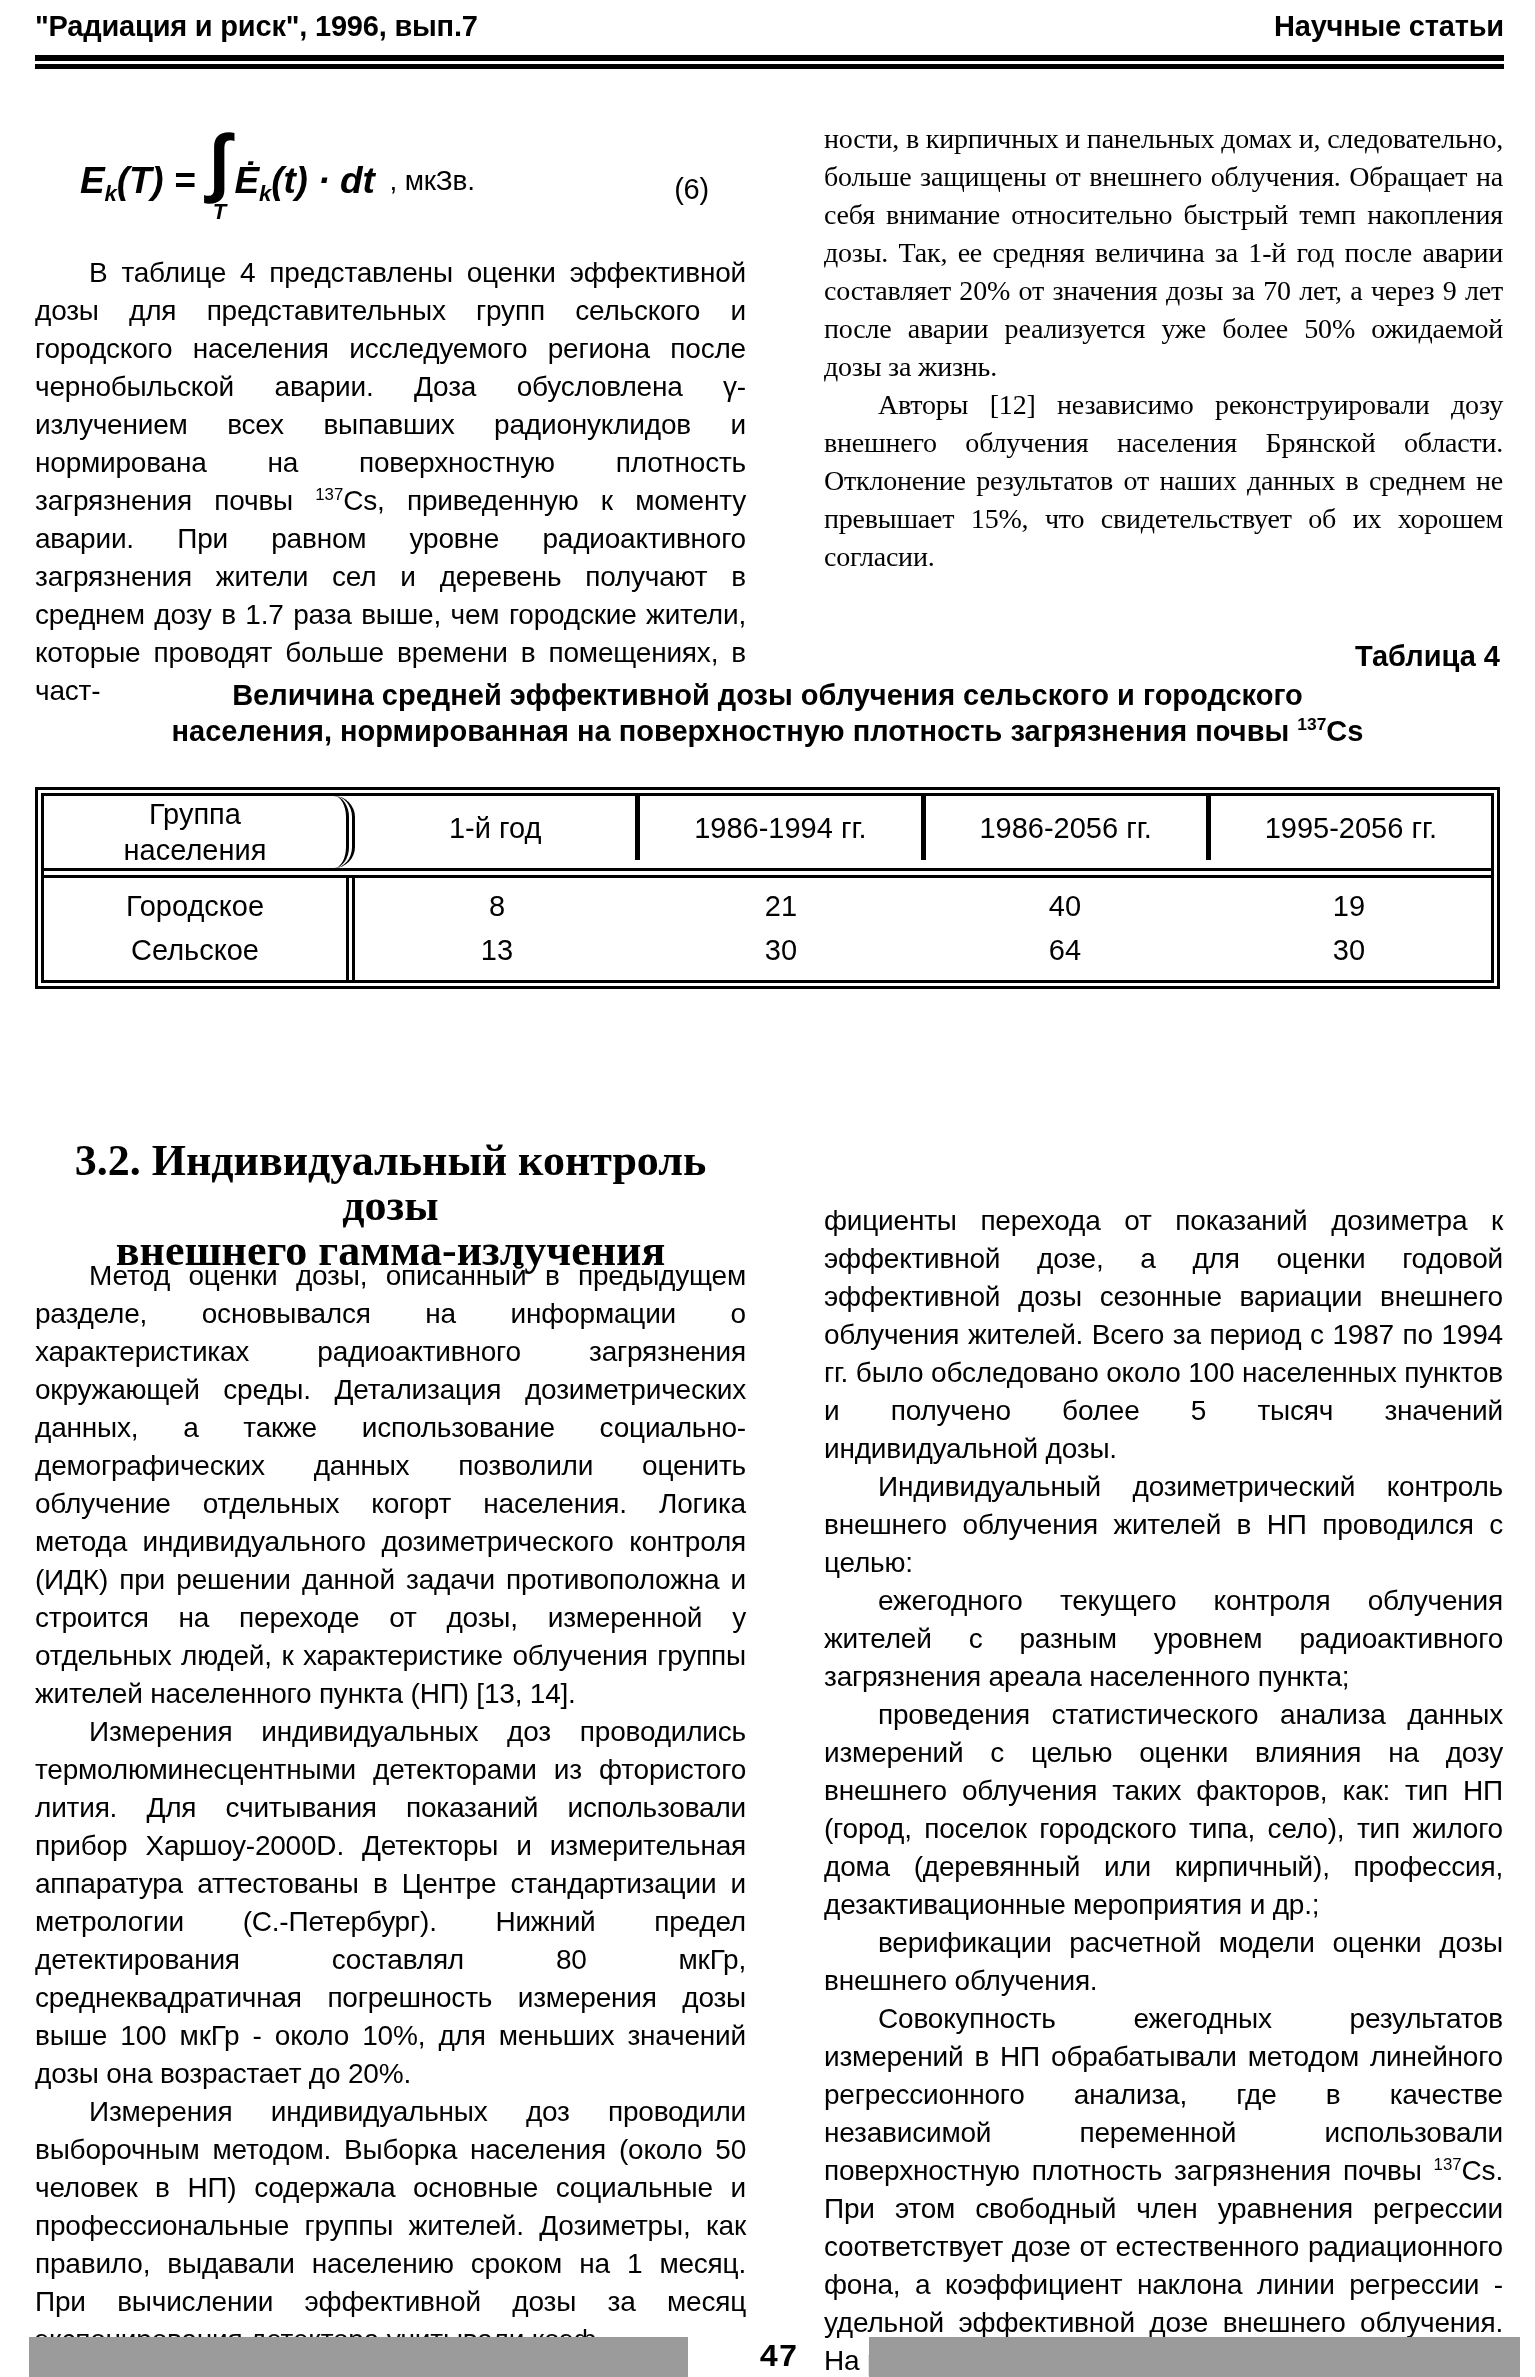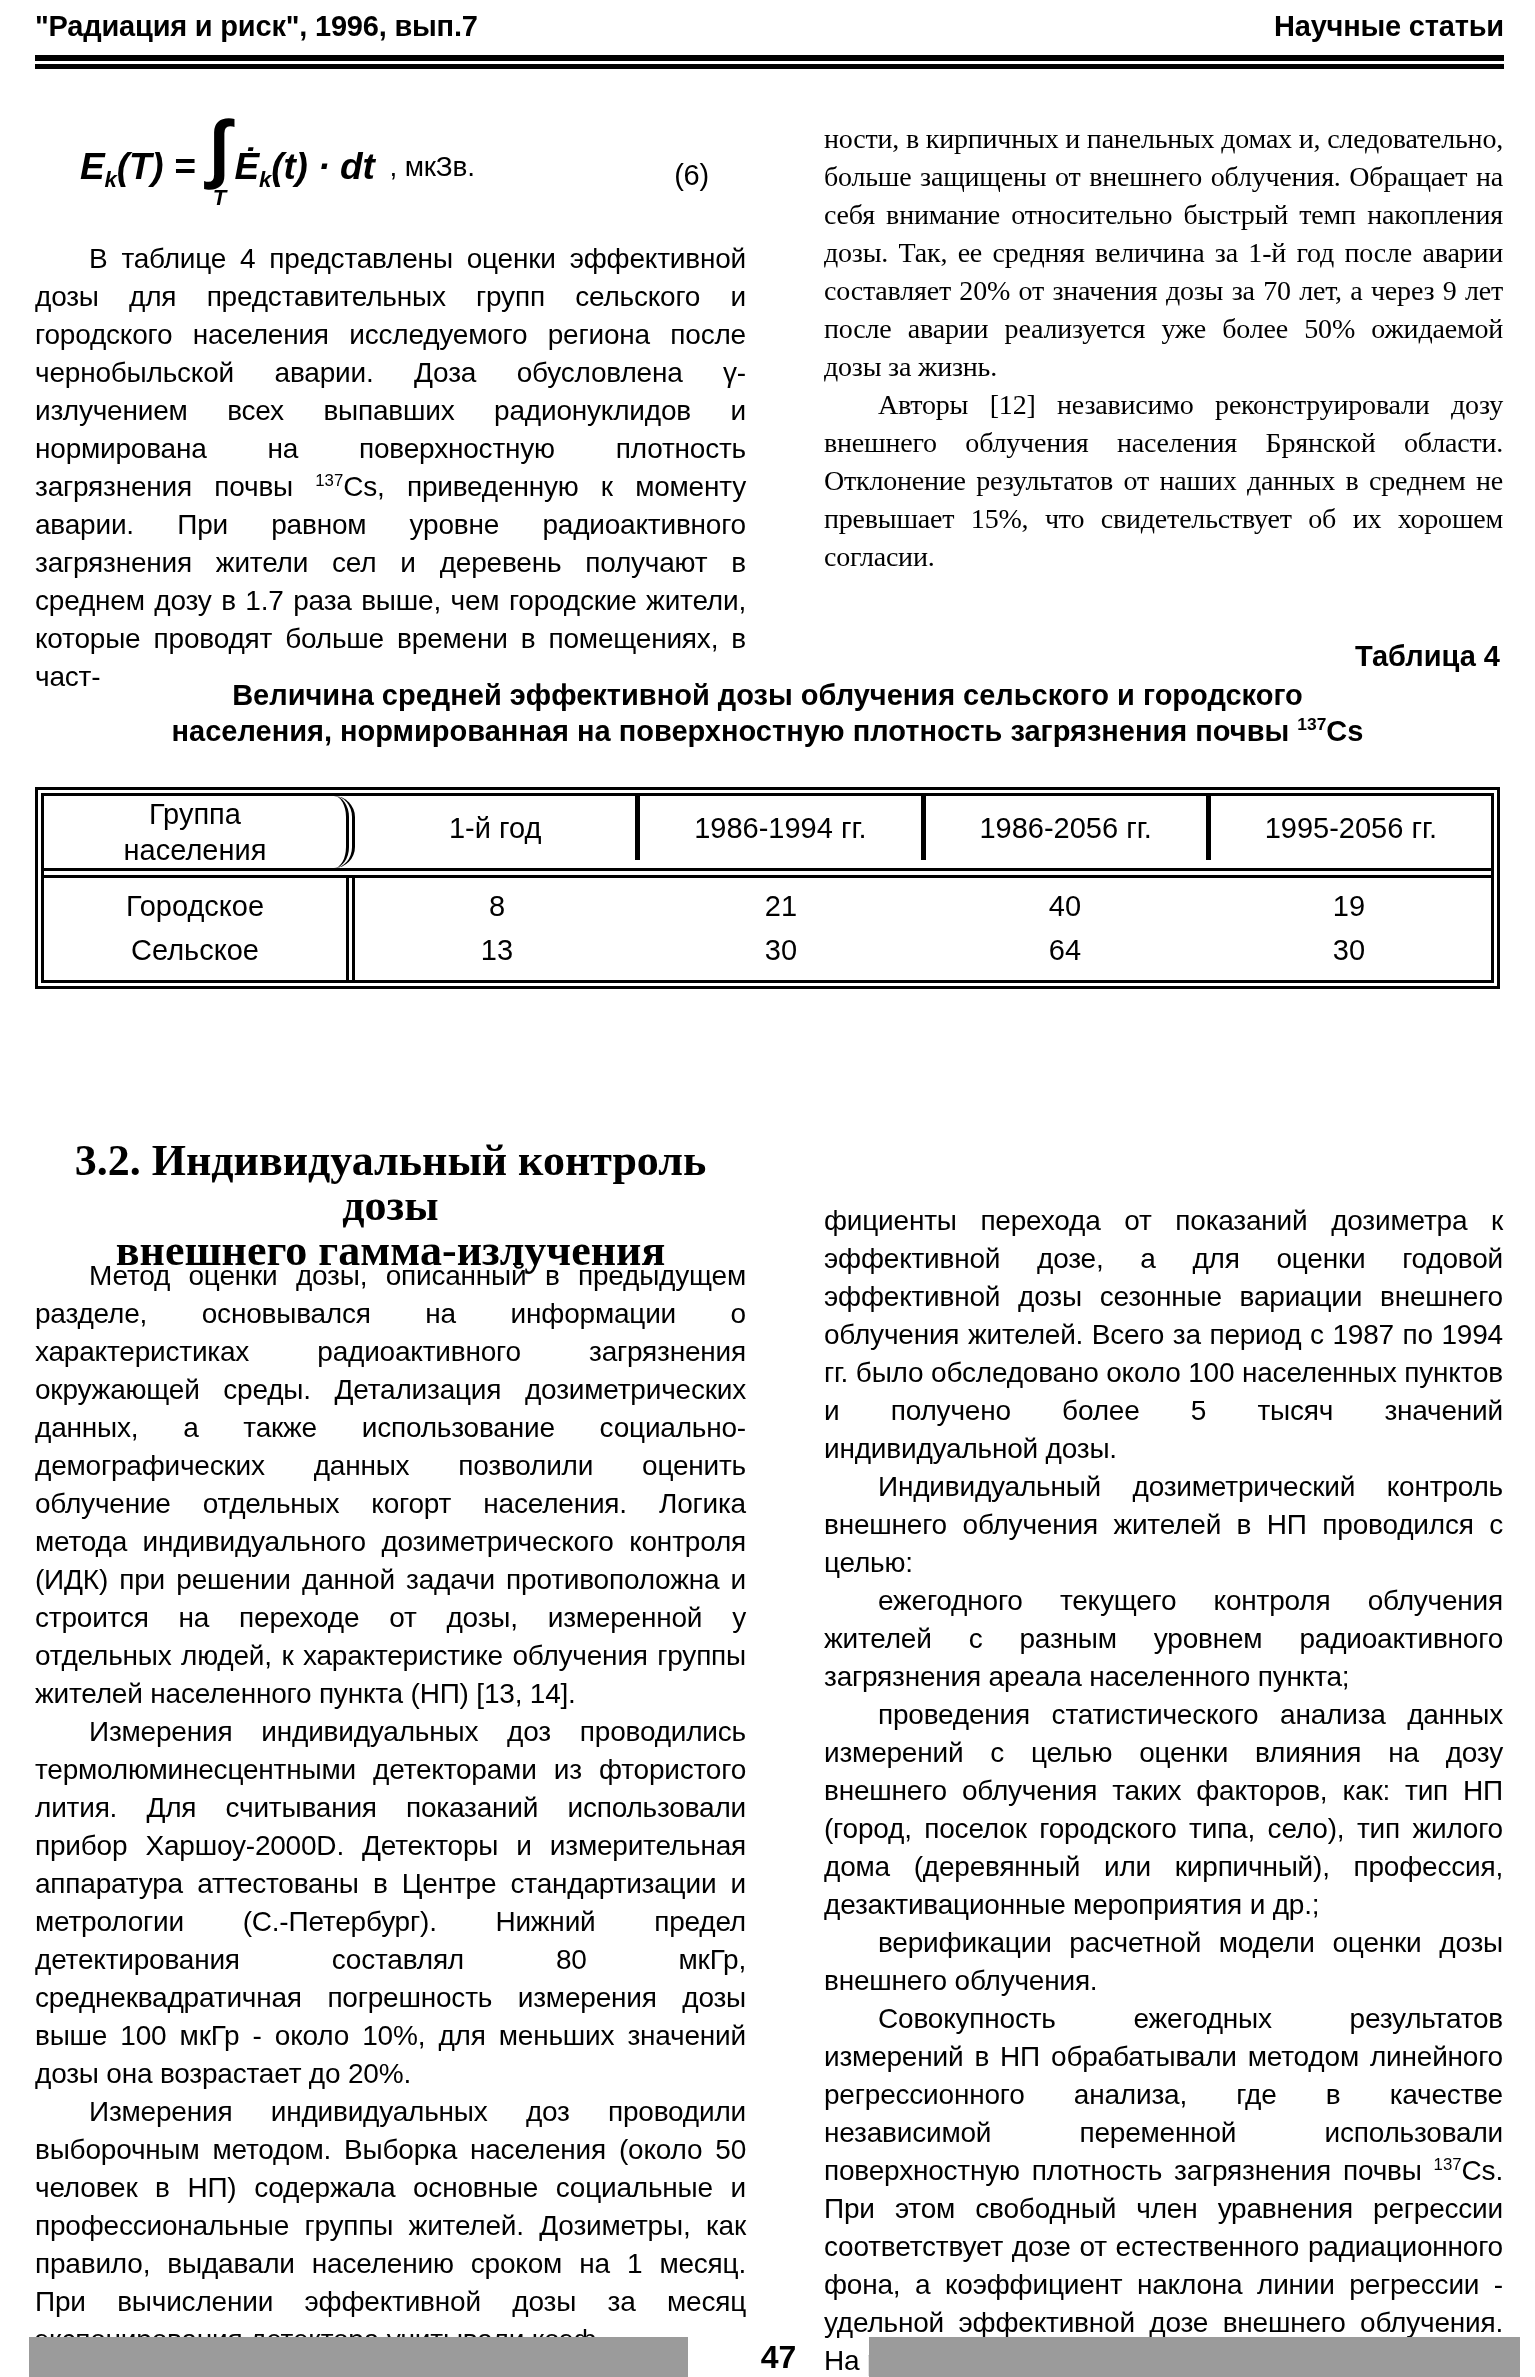--- a/index.html
+++ b/index.html
@@ -11,21 +11,21 @@
   }
   .abs{position:absolute;}
   
   .masthead{left:35px;right:32px;top:10.2px;display:flex;justify-content:space-between;
     font-weight:bold;font-size:29px;letter-spacing:-0.2px;}
   .rule{left:35px;right:32px;top:55px;height:3.2px;border-top:6.4px solid #000;border-bottom:5.8px solid #000;}
   
   .col{font-size:28px;line-height:38px;text-align:justify;letter-spacing:-0.2px;}
   .col p{margin:0;text-indent:54px;}
   .col p.noindent{text-indent:0;}
-  .col-lu{left:35px;top:116px;width:711px;}
+  .col-lu{left:35px;top:130px;width:711px;}
   .col-ru{left:824px;top:120px;width:679px;font-family:Liberation Serif, serif;}
   .col-ll{left:35px;top:1257px;width:711px;}
   .col-rl{left:824px;top:1202px;width:679px;}
   sup{font-size:60%;vertical-align:super;line-height:0;letter-spacing:0;}
   sub{font-size:60%;vertical-align:sub;line-height:0;letter-spacing:0;}
   
   .formula{position:relative;height:118px;margin-bottom:6.4px;}
   .f-row{display:flex;align-items:center;padding-left:45px;height:102px;}
   .f-em{font-style:italic;font-weight:bold;}
   .f-main{font-size:37px;}
@@ -57,21 +57,21 @@
   .dt-bright{flex:1;padding:6.4px 0 7.7px;}
   .dt-vrow{display:flex;height:44px;}
   .dt-vrow .vc{flex:1;display:flex;align-items:center;justify-content:center;}
   
   .sec-head{left:35px;top:1138px;width:711px;text-align:center;
     font-family:"Liberation Serif","DejaVu Serif",serif;font-weight:bold;font-size:44px;line-height:45px;}
   
   .fbar{top:2337px;height:41px;background:#9b9b9b;}
   .fbar-l{left:29px;width:659px;}
   .fbar-r{left:869px;width:651px;}
-  .pagenum{left:688px;width:181px;top:2339px;text-align:center;font-weight:bold;font-size:32px;}
+  .pagenum{left:688px;width:181px;top:2339px;text-align:center;font-weight:bold;font-size:32px;font-family:Liberation Mono, monospace;}
 </style>
 </head>
 <body>
 
 <div class="abs masthead">
   <span>"Радиация и риск", 1996, вып.7</span>
   <span>Научные статьи</span>
 </div>
 <div class="abs rule"></div>
 

